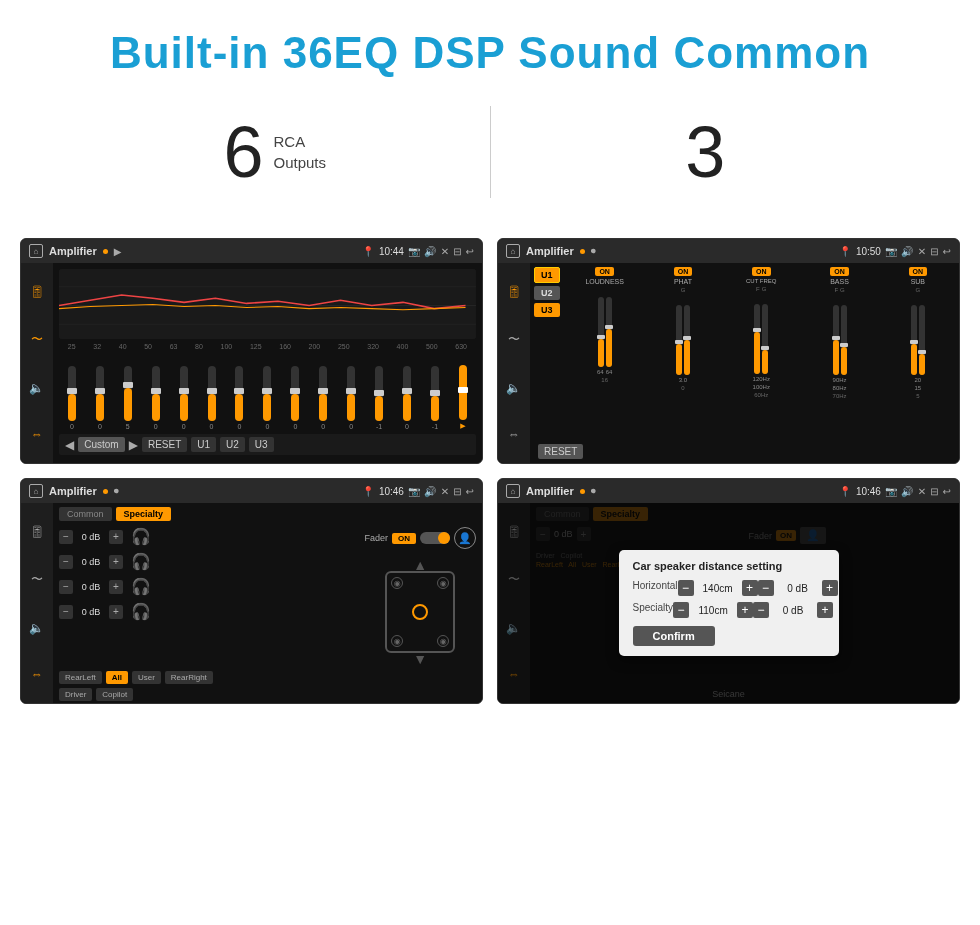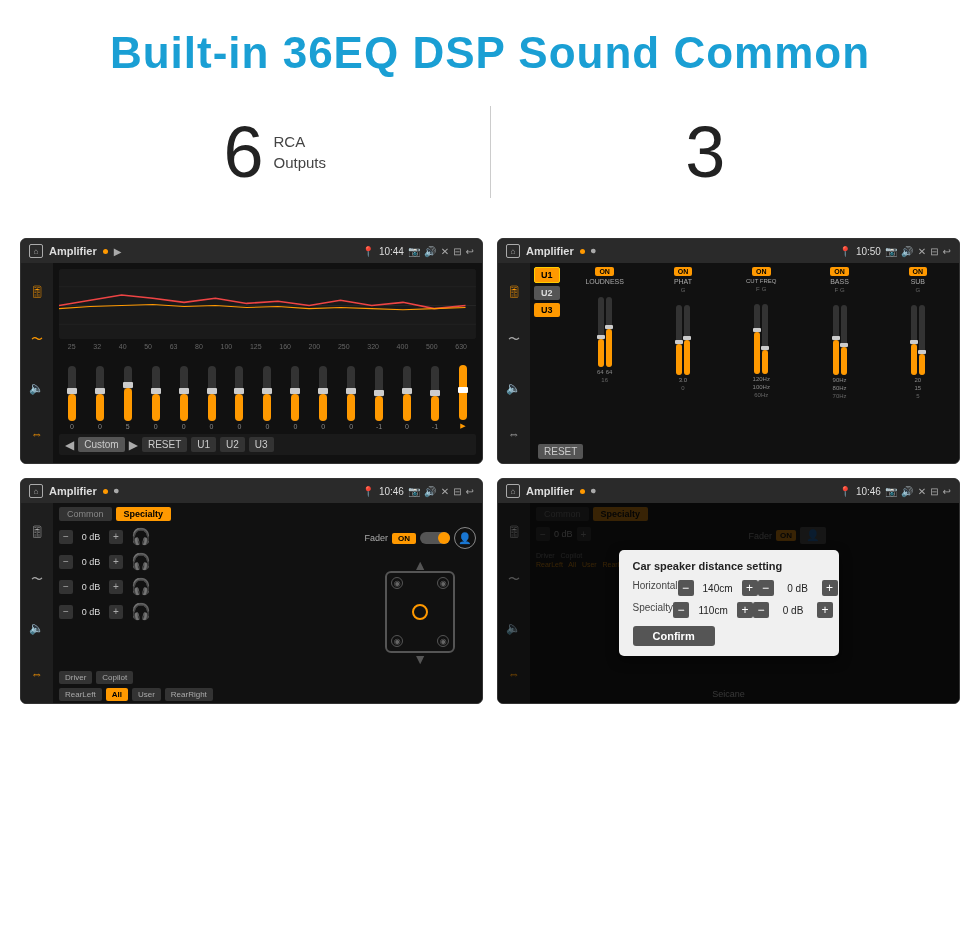--- a/index.html
+++ b/index.html
@@ -1006,28 +1006,28 @@
 
                 <div style="position:absolute;top:50%;left:50%;transform:translate(-50%,-50%);width:16px;height:16px;border:2px solid #f90;border-radius:50%;"></div>
               </div>
 
               <div style="position:absolute;bottom:0;left:50%;transform:translateX(-50%);color:#555;font-size:14px;">▼</div>
             </div>
           </div>
         </div>
 
         <div class="fader-bottom-bar">
-          <div class="fader-bottom-btn">Driver</div>
-          <div class="fader-bottom-btn">Copilot</div>
-        </div>
-        <div class="fader-bottom-bar">
           <div class="fader-bottom-btn">RearLeft</div>
           <div class="fader-bottom-btn fader-bottom-btn-active">All</div>
           <div class="fader-bottom-btn">User</div>
           <div class="fader-bottom-btn">RearRight</div>
+        </div>
+        <div class="fader-bottom-bar">
+          <div class="fader-bottom-btn">Driver</div>
+          <div class="fader-bottom-btn">Copilot</div>
         </div>
       </div>
     </div>
   </div>
 
   <div class="screen-container" style="position:relative;">
     <div class="screen-topbar">
       <div class="topbar-left">
         <div class="home-icon">⌂</div>
         <span class="app-label">Amplifier</span>

